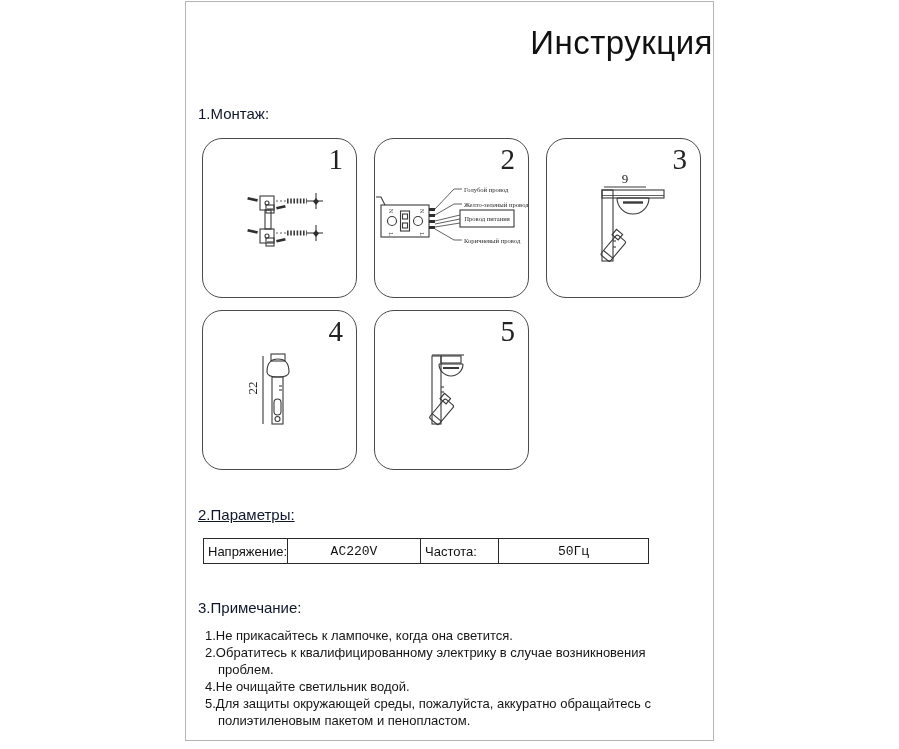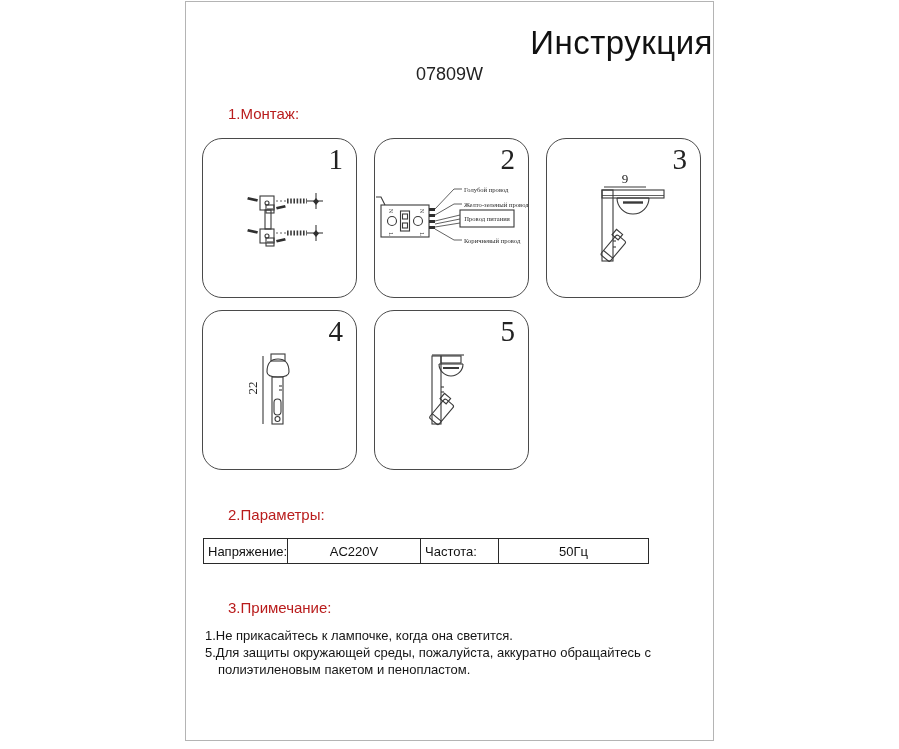--- a/index.html
+++ b/index.html
@@ -13,24 +13,24 @@
   }
   .title{
     position:absolute;top:22px;left:0;width:100%;text-align:right;
     font-size:33px;letter-spacing:0.5px;color:#111;
   }
   .model{
     position:absolute;top:62px;left:0;width:100%;text-align:center;
     font-size:18px;color:#222;
   }
   .section-heading{
-    position:absolute;left:12px;font-size:15px;color:#b91c1c;margin-left:30px;
+    position:absolute;left:12px;font-size:15px;color:#0f172a;
   }
   .h-montage{top:103px;}
-  .h-params{top:504px;}
+  .h-params{top:504px;text-decoration:underline;}
   .h-notes{top:597px;}
   .dbox{
     position:absolute;width:155px;height:160px;border:1px solid #4a4a4a;
     border-radius:20px;background:#fff;box-sizing:border-box;
   }
   .b1{left:16px;top:136px;}
   .b2{left:188px;top:136px;}
   .b3{left:360px;top:136px;}
   .b4{left:16px;top:308px;}
   .b5{left:188px;top:308px;}
@@ -40,21 +40,21 @@
   }
   .dbox svg{position:absolute;left:0;top:0;}
   .params-table{
     position:absolute;left:17px;top:536px;border-collapse:collapse;
     table-layout:fixed;font-size:13px;color:#111;
   }
   .params-table td{
     border:1px solid #2a2a2a;height:25px;padding:0;box-sizing:border-box;
   }
   .params-table td.lbl{text-align:left;padding-left:4px;margin-top:39px;}
-  .params-table td.val{text-align:center;}
+  .params-table td.val{text-align:center;font-family:Liberation Mono, monospace;}
   .c1{width:80px;} .c2{width:133px;} .c3{width:78px;} .c4{width:150px;}
   .notes{
     position:absolute;left:19px;top:625px;width:492px;
     font-size:13px;line-height:17px;color:#151515;
   }
   .note{padding-left:13px;text-indent:-13px;}
   .ink{stroke:#3a3a3a;fill:none;stroke-width:1.1;}
   .inkthin{stroke:#3a3a3a;fill:none;stroke-width:0.8;}
   .sfill{fill:#2f2f2f;stroke:none;}
   .wirelabel{
@@ -66,21 +66,20 @@
   .dimnum{
     font-family:"Liberation Serif",serif;font-size:13px;fill:#222;
   }
 </style>
 </head>
 <body>
 
 <div class="page">
 
   <div class="title">Инструкция</div>
-  <div class="model">07809W</div>
 
   <div class="section-heading h-montage">1.Монтаж:</div>
 
   <div class="dbox b1">
     <svg width="153" height="158" viewBox="0 0 153 158">
 
       <path class="sfill" d="M45,58 l10,2.2 l-0.8,2.6 l-10,-2.2 z"></path>
       <path class="sfill" d="M45,90 l10,2.2 l-0.8,2.6 l-10,-2.2 z"></path>
 
       <rect class="ink" x="57" y="57" width="14" height="14"></rect>
@@ -230,16 +229,18 @@
       <td class="lbl c3">Частота:</td>
       <td class="val c4">50Гц</td>
     </tr>
   </tbody>
     </table>
 
   <div class="section-heading h-notes">3.Примечание:</div>
 
   <div class="notes">
     <div class="note">1.Не прикасайтесь к лампочке, когда она светится.</div>
+    <div class="note">2.Обратитесь к квалифицированному электрику в случае возникновения проблем.</div>
+    <div class="note">4.Не очищайте светильник водой.</div>
     <div class="note">5.Для защиты окружающей среды, пожалуйста, аккуратно обращайтесь с полиэтиленовым пакетом и пенопластом.</div>
   </div>
 
 </div>
 
 </body></html>

